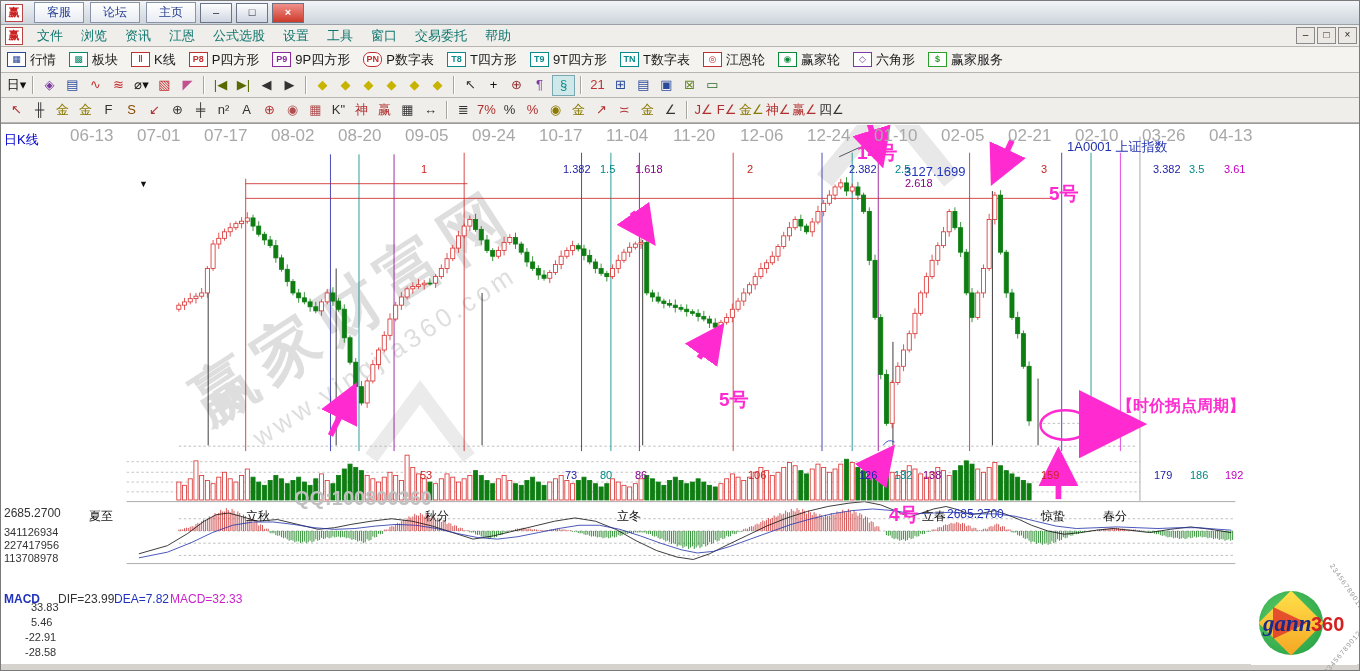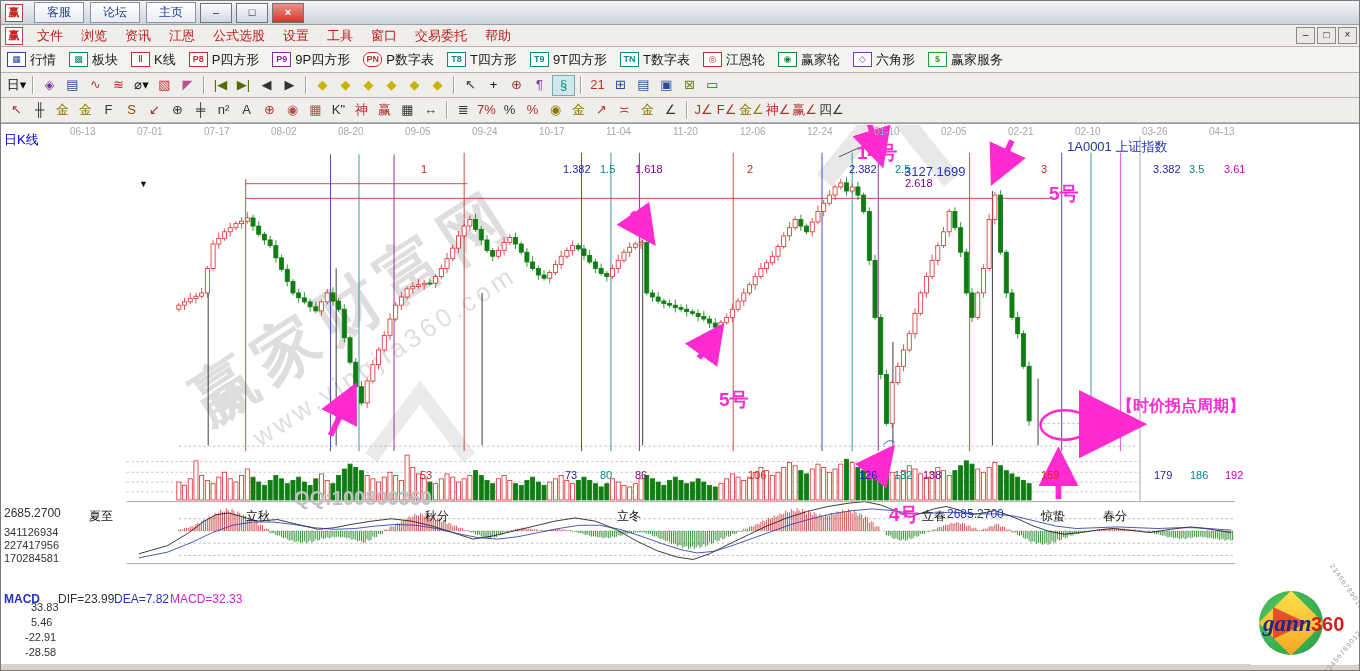--- a/index.html
+++ b/index.html
@@ -6,35 +6,35 @@
   #win{position:relative;width:1360px;height:671px;background:#d6d3ce;overflow:hidden;border:1px solid #7a7a7a;box-sizing:border-box;}
   .abs{position:absolute;}
   
   #titlebar{position:absolute;left:0;top:0;width:1360px;height:24px;background:linear-gradient(#f2f5f8,#ccd3da);display:flex;align-items:center;padding:0 4px;box-sizing:border-box;border-bottom:1px solid #9aa0a6;}
   .appicon{width:16px;height:16px;background:#fff;border:1px solid #b44;color:#c22;font-size:11px;line-height:15px;text-align:center;font-weight:bold;margin-right:5px;flex:0 0 auto;}
   #title-text{font-size:12px;color:#15152a;white-space:nowrap;flex:1 1 auto;}
   .tb-btn{height:19px;padding:0 12px;margin-left:6px;background:linear-gradient(#ffffff,#e8ecf2);border:1px solid #8a94a8;font-size:12px;color:#223a8f;display:flex;align-items:center;}
   .winctl{width:30px;height:18px;margin-left:4px;border:1px solid #6a7486;font-size:11px;line-height:16px;text-align:center;color:#223;background:linear-gradient(#fdfdfd,#cfd6e2);}
   .winctl.close{background:linear-gradient(#f0908a,#cc3a2a);color:#fff;font-weight:bold;}
   #menubar{position:absolute;left:0;top:24px;width:1360px;height:22px;background:#f0eeea;border-bottom:1px solid #b8b5b0;display:flex;align-items:center;padding-left:4px;box-sizing:border-box;}
-  .menu-item{font-size:13px;color:#b91c1c;padding:2px 9px;}
+  .menu-item{font-size:13px;color:#0f766e;padding:2px 9px;}
   #menu-ctls{margin-left:auto;display:flex;margin-right:4px;}
   .mctl{width:17px;height:15px;border:1px solid #8a8a8a;background:#ece9e4;font-size:10px;line-height:13px;text-align:center;margin-left:2px;color:#222;}
   #tb-main{position:absolute;left:0;top:46px;width:1360px;height:26px;background:#f5f3ef;border-bottom:1px solid #b8b5b0;display:flex;align-items:center;padding-left:6px;box-sizing:border-box;}
   .tbm-item{display:flex;align-items:center;margin-right:13px;}
   .badge{min-width:15px;height:13px;padding:0 1px;border:1px solid currentColor;font-size:9px;font-weight:bold;line-height:12px;text-align:center;margin-right:4px;background:#fff;}
   .tbm-label{font-size:13px;color:#1a1a1a;}
   .icon-row{position:absolute;left:0;width:1360px;height:25px;background:#f0eeea;border-bottom:1px solid #b8b5b0;display:flex;align-items:center;padding-left:4px;box-sizing:border-box;}
   .tool-ico{min-width:21px;height:19px;margin:0 1px;font-size:13px;line-height:18px;text-align:center;background:#f0eeea;}
   .tool-ico.sel{background:#cfe8ea;border:1px solid #7aa7b0;}
   .vsep{width:1px;height:18px;background:#a8a49e;border-right:1px solid #fff;margin:0 4px;}
   
   #chartbg{position:absolute;left:0;top:122px;width:1360px;height:540px;background:#fff;border-top:1px solid #9a9a9a;}
   #dates{position:absolute;left:0;top:125px;width:1360px;height:13px;}
-  .datelbl{position:absolute;top:0;font-size:10px;color:#a8a8a8;}
+  .datelbl{position:absolute;top:0;font-size:17px;color:#a8a8a8;}
   #watermark{position:absolute;left:60px;top:260px;width:600px;transform:rotate(-33deg);color:rgba(176,176,176,.42);pointer-events:none;text-align:center;}
   #wm1{font-size:64px;font-weight:bold;letter-spacing:10px;}
   #wm2{font-size:26px;letter-spacing:4px;}
   #ovl{position:absolute;left:0;top:0;width:1360px;height:671px;}
   .lbl{position:absolute;white-space:nowrap;}
   .mag{color:#ff2bd1;font-weight:bold;}
   #notebox{position:absolute;left:1233px;top:426px;width:122px;border:3px solid #ff2bd1;background:#fff;padding:6px 6px 6px 9px;box-sizing:border-box;}
   #notebox div{font-size:16px;font-weight:bold;color:#ff2bd1;line-height:1.55;}
   
   #logo{position:absolute;left:1250px;top:586px;width:106px;height:78px;background:#fff;}
@@ -1353,21 +1353,21 @@
       <div class="lbl" style="left:1224px;top:468px;font-size:11px;color:#c000c0">192</div>
       <div class="lbl" style="left:88px;top:507px;font-size:12px;color:#111">夏至</div>
       <div class="lbl" style="left:245px;top:507px;font-size:12px;color:#111">立秋</div>
       <div class="lbl" style="left:424px;top:507px;font-size:12px;color:#111">秋分</div>
       <div class="lbl" style="left:616px;top:507px;font-size:12px;color:#111">立冬</div>
       <div class="lbl" style="left:921px;top:507px;font-size:12px;color:#111">立春</div>
       <div class="lbl" style="left:1040px;top:507px;font-size:12px;color:#111">惊蛰</div>
       <div class="lbl" style="left:1102px;top:507px;font-size:12px;color:#111">春分</div>
       <div class="lbl" style="left:3px;top:525px;font-size:11px;color:#333">341126934</div>
       <div class="lbl" style="left:3px;top:538px;font-size:11px;color:#333">227417956</div>
-      <div class="lbl" style="left:3px;top:551px;font-size:11px;color:#333">170284581</div>
+      <div class="lbl" style="left:3px;top:551px;font-size:11px;color:#333">113708978</div>
       <div class="lbl" style="left:30px;top:600px;font-size:11px;color:#333">33.83</div>
       <div class="lbl" style="left:30px;top:615px;font-size:11px;color:#333">5.46</div>
       <div class="lbl" style="left:24px;top:630px;font-size:11px;color:#333">-22.91</div>
       <div class="lbl" style="left:24px;top:645px;font-size:11px;color:#333">-28.58</div>
     </div>
 
   <div id="logo">
     <div class="ring"></div>
     <div class="diam"></div>
     <div class="tri"></div>

